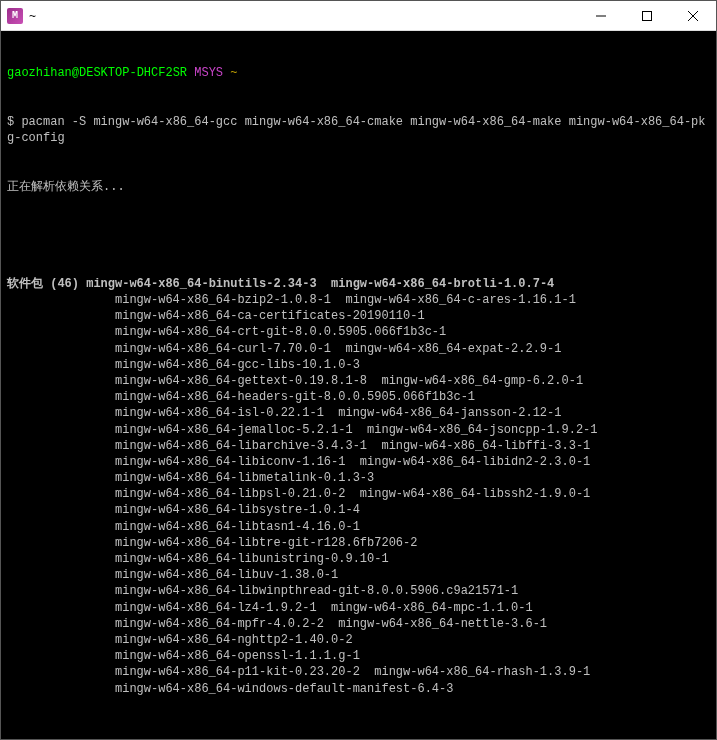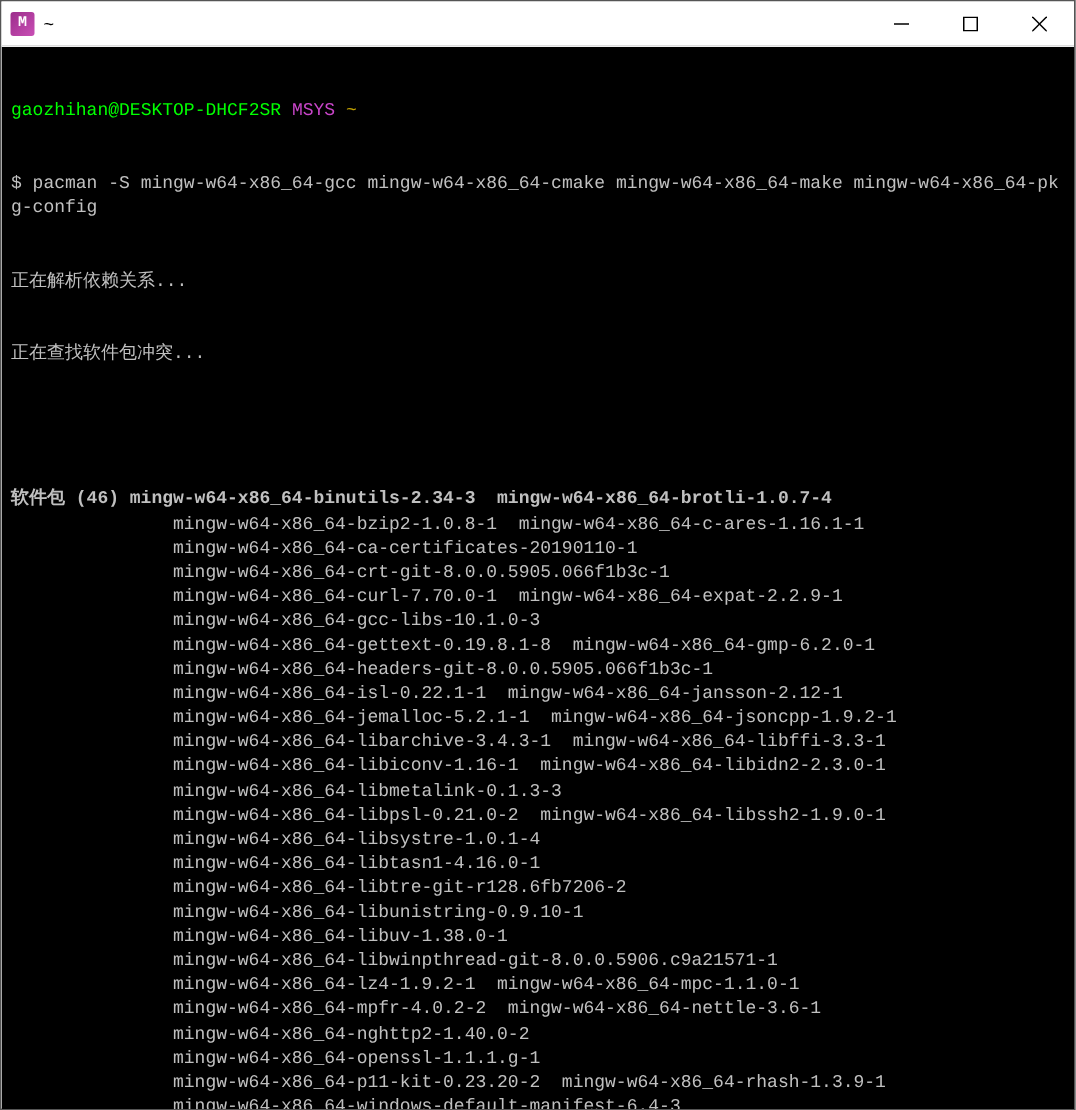--- a/index.html
+++ b/index.html
@@ -103,21 +103,20 @@
             <line x1="10" y1="0" x2="0" y2="10" stroke="#000" stroke-width="1"></line>
           </svg>
       </div>
     </div>
   </div>
 
   <div class="terminal">
     <div><span class="user">gaozhihan</span><span class="user">@</span><span class="host">DESKTOP-DHCF2SR</span> <span class="msys">MSYS</span> <span class="tilde">~</span></div>
     <div class="prompt-line"><span>$</span> <span>pacman -S mingw-w64-x86_64-gcc mingw-w64-x86_64-cmake mingw-w64-x86_64-make mingw-w64-x86_64-pkg-config</span></div>
     <div class="status">正在解析依赖关系...</div>
-    <div class="status">正在查找软件包冲突...</div>
     <div>&nbsp;</div>
     <div id="pkg-container"><div class="pkg-indent">软件包 (46) mingw-w64-x86_64-binutils-2.34-3  mingw-w64-x86_64-brotli-1.0.7-4</div><div class="pkg-line">mingw-w64-x86_64-bzip2-1.0.8-1  mingw-w64-x86_64-c-ares-1.16.1-1</div><div class="pkg-line">mingw-w64-x86_64-ca-certificates-20190110-1</div><div class="pkg-line">mingw-w64-x86_64-crt-git-8.0.0.5905.066f1b3c-1</div><div class="pkg-line">mingw-w64-x86_64-curl-7.70.0-1  mingw-w64-x86_64-expat-2.2.9-1</div><div class="pkg-line">mingw-w64-x86_64-gcc-libs-10.1.0-3</div><div class="pkg-line">mingw-w64-x86_64-gettext-0.19.8.1-8  mingw-w64-x86_64-gmp-6.2.0-1</div><div class="pkg-line">mingw-w64-x86_64-headers-git-8.0.0.5905.066f1b3c-1</div><div class="pkg-line">mingw-w64-x86_64-isl-0.22.1-1  mingw-w64-x86_64-jansson-2.12-1</div><div class="pkg-line">mingw-w64-x86_64-jemalloc-5.2.1-1  mingw-w64-x86_64-jsoncpp-1.9.2-1</div><div class="pkg-line">mingw-w64-x86_64-libarchive-3.4.3-1  mingw-w64-x86_64-libffi-3.3-1</div><div class="pkg-line">mingw-w64-x86_64-libiconv-1.16-1  mingw-w64-x86_64-libidn2-2.3.0-1</div><div class="pkg-line">mingw-w64-x86_64-libmetalink-0.1.3-3</div><div class="pkg-line">mingw-w64-x86_64-libpsl-0.21.0-2  mingw-w64-x86_64-libssh2-1.9.0-1</div><div class="pkg-line">mingw-w64-x86_64-libsystre-1.0.1-4</div><div class="pkg-line">mingw-w64-x86_64-libtasn1-4.16.0-1</div><div class="pkg-line">mingw-w64-x86_64-libtre-git-r128.6fb7206-2</div><div class="pkg-line">mingw-w64-x86_64-libunistring-0.9.10-1</div><div class="pkg-line">mingw-w64-x86_64-libuv-1.38.0-1</div><div class="pkg-line">mingw-w64-x86_64-libwinpthread-git-8.0.0.5906.c9a21571-1</div><div class="pkg-line">mingw-w64-x86_64-lz4-1.9.2-1  mingw-w64-x86_64-mpc-1.1.0-1</div><div class="pkg-line">mingw-w64-x86_64-mpfr-4.0.2-2  mingw-w64-x86_64-nettle-3.6-1</div><div class="pkg-line">mingw-w64-x86_64-nghttp2-1.40.0-2</div><div class="pkg-line">mingw-w64-x86_64-openssl-1.1.1.g-1</div><div class="pkg-line">mingw-w64-x86_64-p11-kit-0.23.20-2  mingw-w64-x86_64-rhash-1.3.9-1</div><div class="pkg-line">mingw-w64-x86_64-windows-default-manifest-6.4-3</div></div>
     
     
     
     
     
   </div>
 </div>
 

